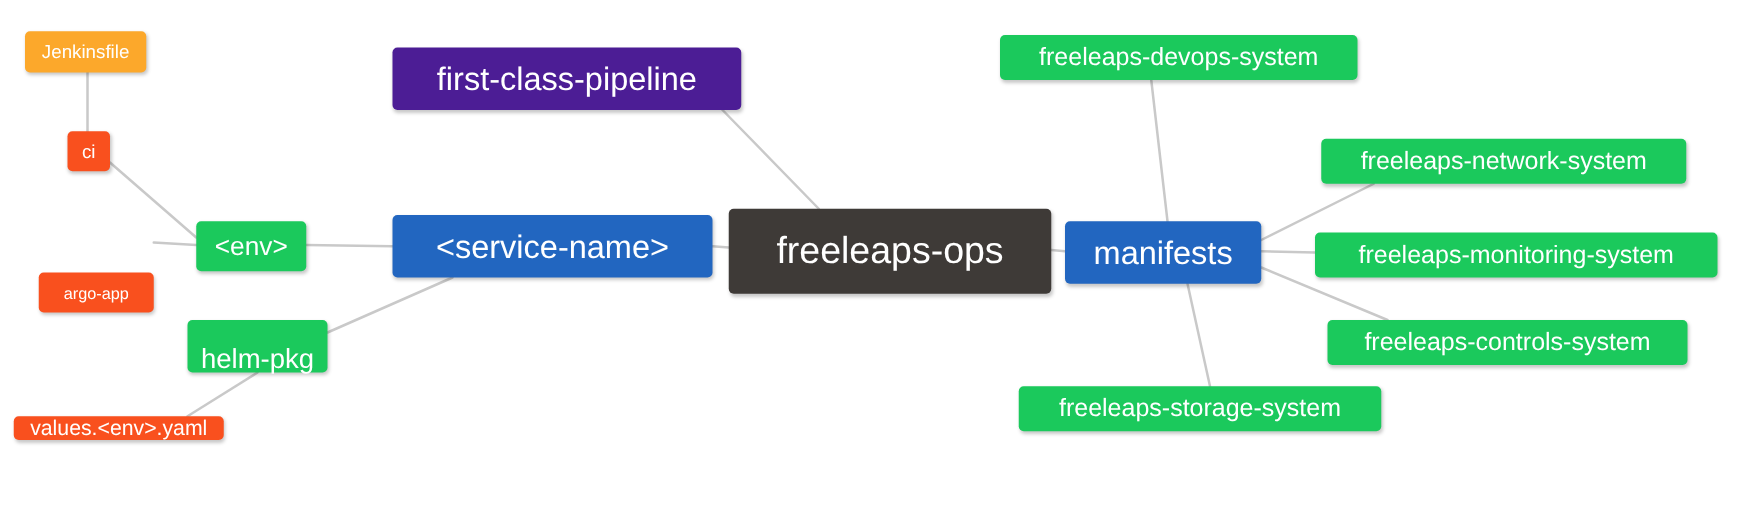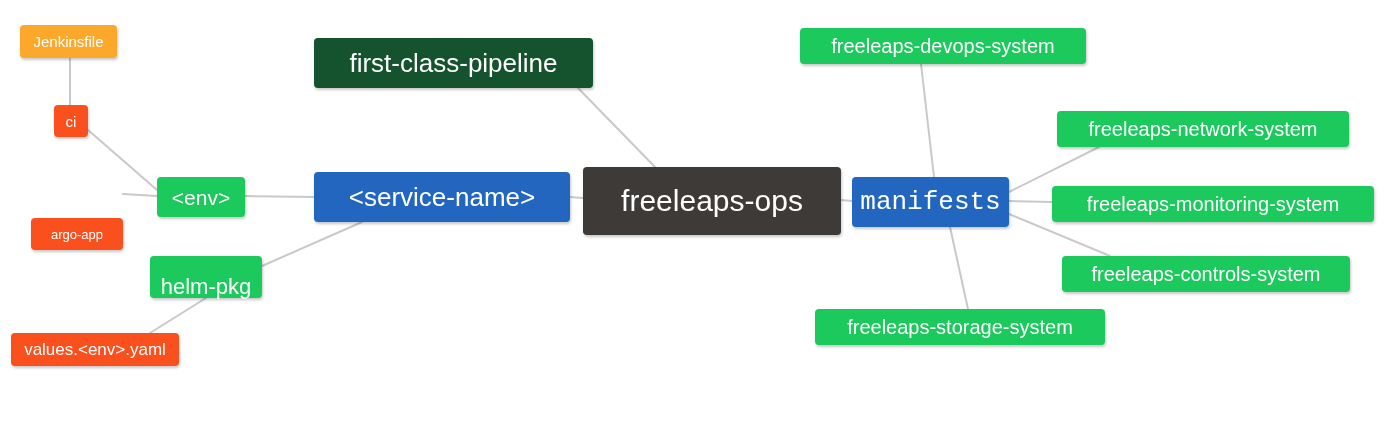--- a/index.html
+++ b/index.html
@@ -66,45 +66,45 @@
       <line x1="934" y1="177" x2="921" y2="64" stroke="#c9c9c9" stroke-width="2" stroke-linecap="round"></line>
       <line x1="1009" y1="192" x2="1099" y2="147" stroke="#c9c9c9" stroke-width="2" stroke-linecap="round"></line>
       <line x1="1009" y1="201" x2="1052" y2="202" stroke="#c9c9c9" stroke-width="2" stroke-linecap="round"></line>
       <line x1="1009" y1="214" x2="1110" y2="256" stroke="#c9c9c9" stroke-width="2" stroke-linecap="round"></line>
       <line x1="950" y1="227" x2="968" y2="309" stroke="#c9c9c9" stroke-width="2" stroke-linecap="round"></line>
     </svg>
   <div id="node-layer">
       <div class="node" style="left: 583px; top: 167px; width: 258px; height: 68px; background: rgb(62, 58, 55); font-size: 30px; color: rgb(255, 255, 255);">
         <span class="node-label">freeleaps-ops</span>
       </div>
-      <div class="node" style="left: 314px; top: 38px; width: 279px; height: 50px; background: #14532d; font-size: 26px; color: rgb(255, 255, 255);">
+      <div class="node" style="left: 314px; top: 38px; width: 279px; height: 50px; background: #4c1d95; font-size: 26px; color: rgb(255, 255, 255);">
         <span class="node-label">first-class-pipeline</span>
       </div>
       <div class="node" style="left: 314px; top: 172px; width: 256px; height: 50px; background: rgb(34, 102, 192); font-size: 26px; color: rgb(255, 255, 255);">
         <span class="node-label">&lt;service-name&gt;</span>
       </div>
       <div class="node" style="left: 157px; top: 177px; width: 88px; height: 40px; background: rgb(27, 201, 92); font-size: 21px; color: rgb(255, 255, 255);">
         <span class="node-label">&lt;env&gt;</span>
       </div>
       <div class="node" style="left: 54px; top: 105px; width: 34px; height: 32px; background: rgb(249, 80, 30); font-size: 15px; color: rgb(255, 255, 255);">
         <span class="node-label">ci</span>
       </div>
       <div class="node" style="left: 20px; top: 25px; width: 97px; height: 33px; background: rgb(252, 168, 43); font-size: 15px; color: rgb(255, 255, 255);">
         <span class="node-label">Jenkinsfile</span>
       </div>
       <div class="node" style="left: 31px; top: 178px; width: 92px; height: 32px; background: rgb(249, 80, 30); font-size: 13px; color: rgb(255, 255, 255); margin-top: 40px;">
         <span class="node-label">argo-app</span>
       </div>
       <div class="node" style="left: 150px; top: 256px; width: 112px; height: 42px; background: rgb(27, 201, 92); font-size: 22px; color: rgb(255, 255, 255); align-items: flex-end;">
         <span class="node-label">helm-pkg</span>
       </div>
-      <div class="node" style="left: 11px; top: 333px; width: 168px; height: 33px; background: rgb(249, 80, 30); font-size: 17px; color: rgb(255, 255, 255);">
+      <div class="node" style="left: 11px; top: 333px; width: 168px; height: 19px; background: rgb(249, 80, 30); font-size: 17px; color: rgb(255, 255, 255);">
         <span class="node-label">values.&lt;env&gt;.yaml</span>
       </div>
-      <div class="node" style="left: 852px; top: 177px; width: 157px; height: 50px; background: rgb(34, 102, 192); font-size: 26px; color: rgb(255, 255, 255); font-family: Liberation Mono, monospace;">
+      <div class="node" style="left: 852px; top: 177px; width: 157px; height: 50px; background: rgb(34, 102, 192); font-size: 26px; color: rgb(255, 255, 255);">
         <span class="node-label">manifests</span>
       </div>
       <div class="node" style="left: 800px; top: 28px; width: 286px; height: 36px; background: rgb(27, 201, 92); font-size: 20px; color: rgb(255, 255, 255); text-align: right;">
         <span class="node-label">freeleaps-devops-system</span>
       </div>
       <div class="node" style="left: 1057px; top: 111px; width: 292px; height: 36px; background: rgb(27, 201, 92); font-size: 20px; color: rgb(255, 255, 255);">
         <span class="node-label">freeleaps-network-system</span>
       </div>
       <div class="node" style="left: 1052px; top: 186px; width: 322px; height: 36px; background: rgb(27, 201, 92); font-size: 20px; color: rgb(255, 255, 255);">
         <span class="node-label">freeleaps-monitoring-system</span>

